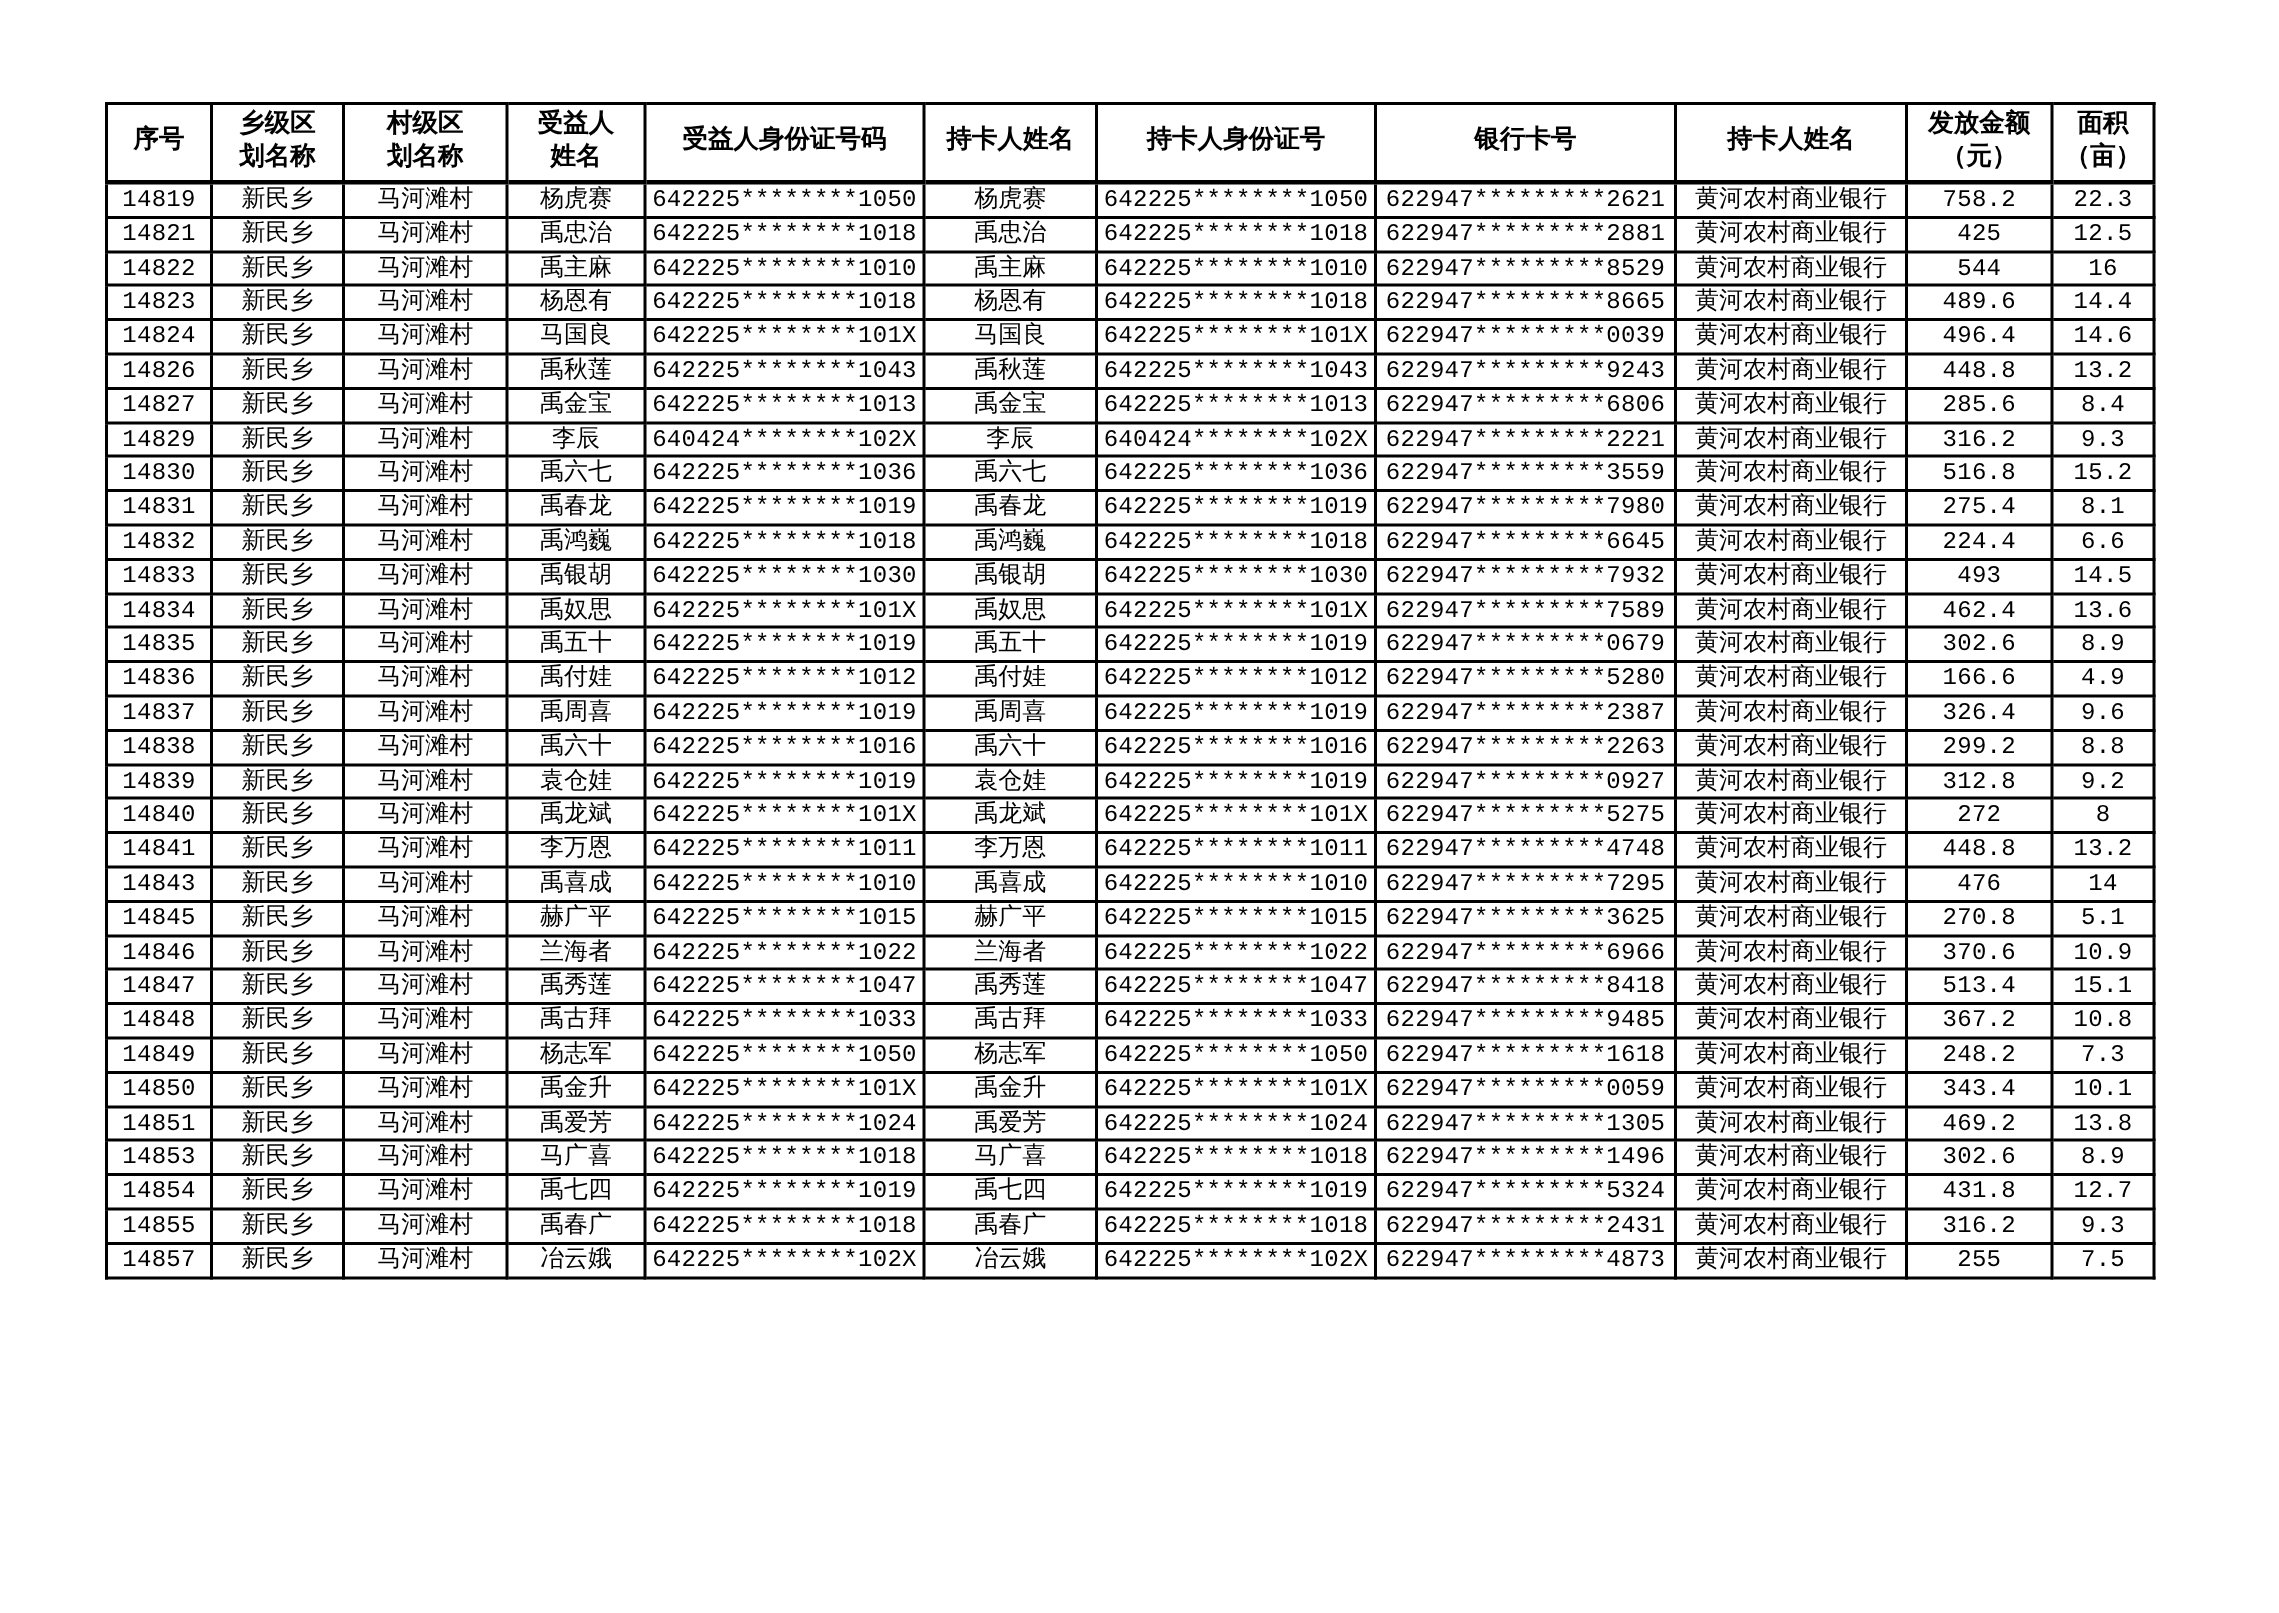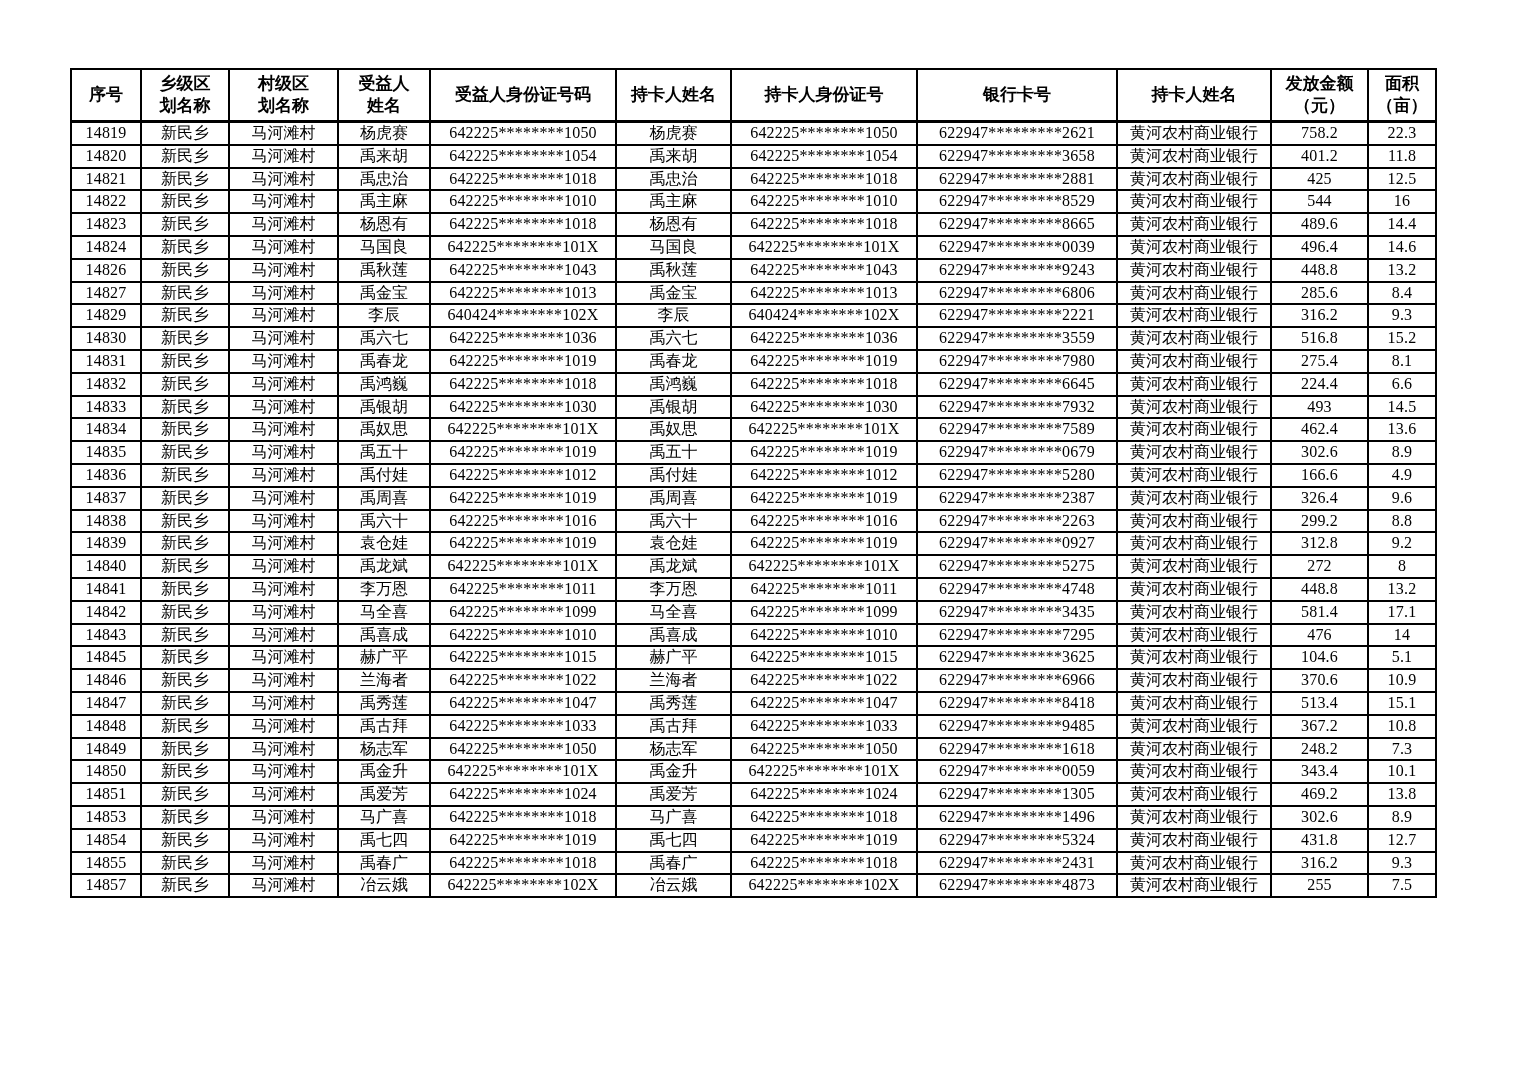--- a/index.html
+++ b/index.html
@@ -18,20 +18,21 @@
     background: #ffffff;
     overflow: hidden;
   }
   table.grid {
     position: absolute;
     left: 70px;
     top: 68px;
     border-collapse: collapse;
     table-layout: fixed;
     border: 2px solid #f97316;
+    font-family: Liberation Mono, monospace;
   }
   table.grid th, table.grid td {
     border: 2px solid #000;
     padding: 0;
     text-align: center;
     vertical-align: middle;
     overflow: hidden;
     white-space: nowrap;
   }
   table.grid th {
@@ -95,33 +96,20 @@
           <td>杨虎赛</td>
           <td class="num">642225********1050</td>
           <td>杨虎赛</td>
           <td class="num">642225********1050</td>
           <td class="num">622947*********2621</td>
           <td>黄河农村商业银行</td>
           <td class="num">758.2</td>
           <td class="num">22.3</td>
         </tr>
         <tr>
-          <td class="num">14820</td>
-          <td>新民乡</td>
-          <td>马河滩村</td>
-          <td>禹来胡</td>
-          <td class="num">642225********1054</td>
-          <td>禹来胡</td>
-          <td class="num">642225********1054</td>
-          <td class="num">622947*********3658</td>
-          <td>黄河农村商业银行</td>
-          <td class="num">401.2</td>
-          <td class="num">11.8</td>
-        </tr>
-        <tr>
           <td class="num">14821</td>
           <td>新民乡</td>
           <td>马河滩村</td>
           <td>禹忠治</td>
           <td class="num">642225********1018</td>
           <td>禹忠治</td>
           <td class="num">642225********1018</td>
           <td class="num">622947*********2881</td>
           <td>黄河农村商业银行</td>
           <td class="num">425</td>
@@ -355,33 +343,20 @@
           <td>李万恩</td>
           <td class="num">642225********1011</td>
           <td>李万恩</td>
           <td class="num">642225********1011</td>
           <td class="num">622947*********4748</td>
           <td>黄河农村商业银行</td>
           <td class="num">448.8</td>
           <td class="num">13.2</td>
         </tr>
         <tr>
-          <td class="num">14842</td>
-          <td>新民乡</td>
-          <td>马河滩村</td>
-          <td>马全喜</td>
-          <td class="num">642225********1099</td>
-          <td>马全喜</td>
-          <td class="num">642225********1099</td>
-          <td class="num">622947*********3435</td>
-          <td>黄河农村商业银行</td>
-          <td class="num">581.4</td>
-          <td class="num">17.1</td>
-        </tr>
-        <tr>
           <td class="num">14843</td>
           <td>新民乡</td>
           <td>马河滩村</td>
           <td>禹喜成</td>
           <td class="num">642225********1010</td>
           <td>禹喜成</td>
           <td class="num">642225********1010</td>
           <td class="num">622947*********7295</td>
           <td>黄河农村商业银行</td>
           <td class="num">476</td>
@@ -390,21 +365,21 @@
         <tr>
           <td class="num">14845</td>
           <td>新民乡</td>
           <td>马河滩村</td>
           <td>赫广平</td>
           <td class="num">642225********1015</td>
           <td>赫广平</td>
           <td class="num">642225********1015</td>
           <td class="num">622947*********3625</td>
           <td>黄河农村商业银行</td>
-          <td class="num">104.6</td>
+          <td class="num">270.8</td>
           <td class="num">5.1</td>
         </tr>
         <tr>
           <td class="num">14846</td>
           <td>新民乡</td>
           <td>马河滩村</td>
           <td>兰海者</td>
           <td class="num">642225********1022</td>
           <td>兰海者</td>
           <td class="num">642225********1022</td>

